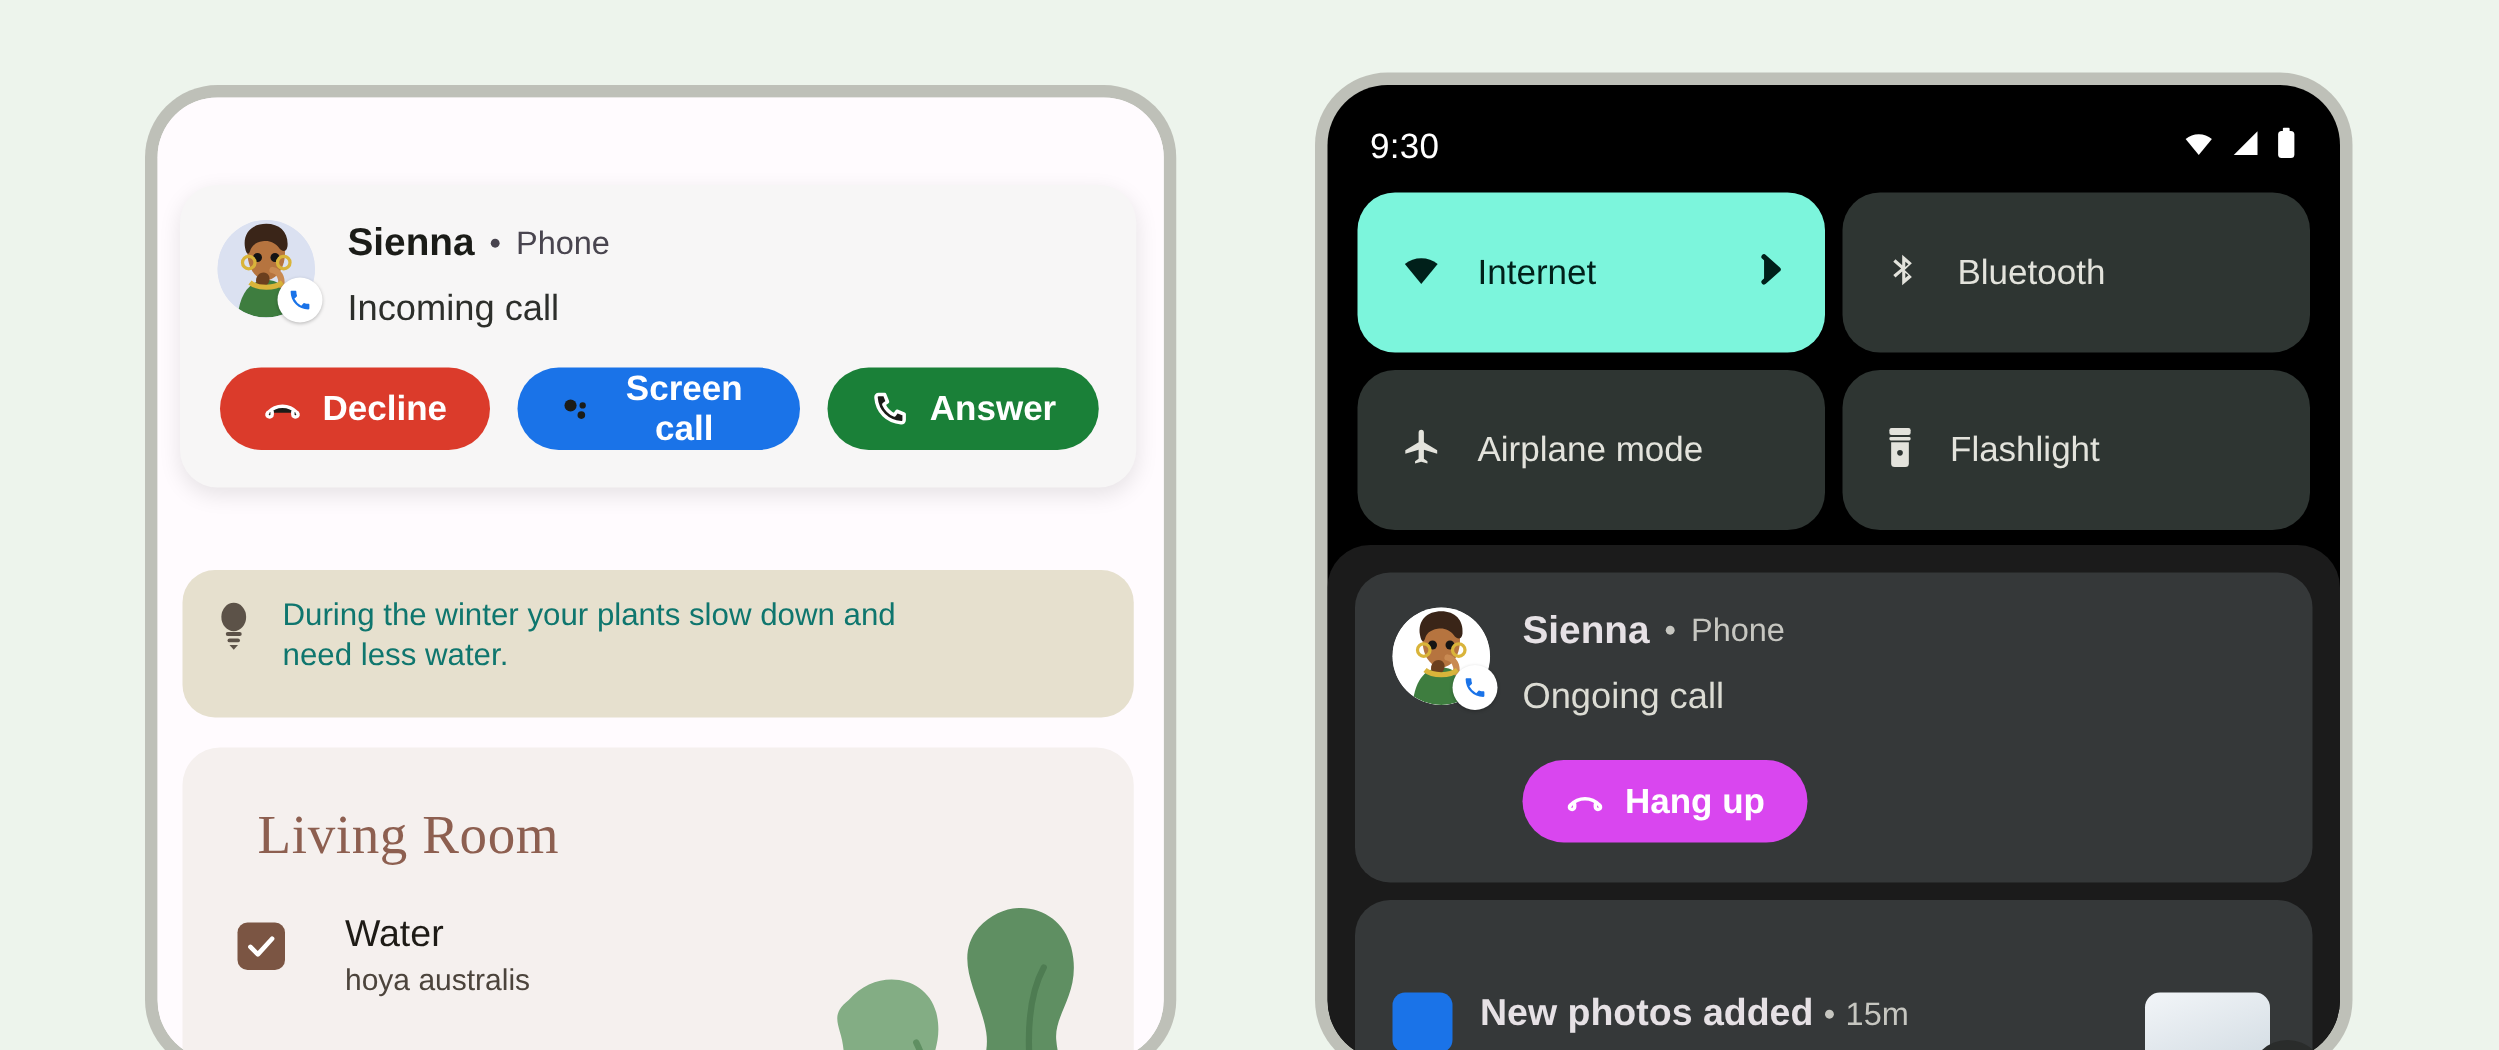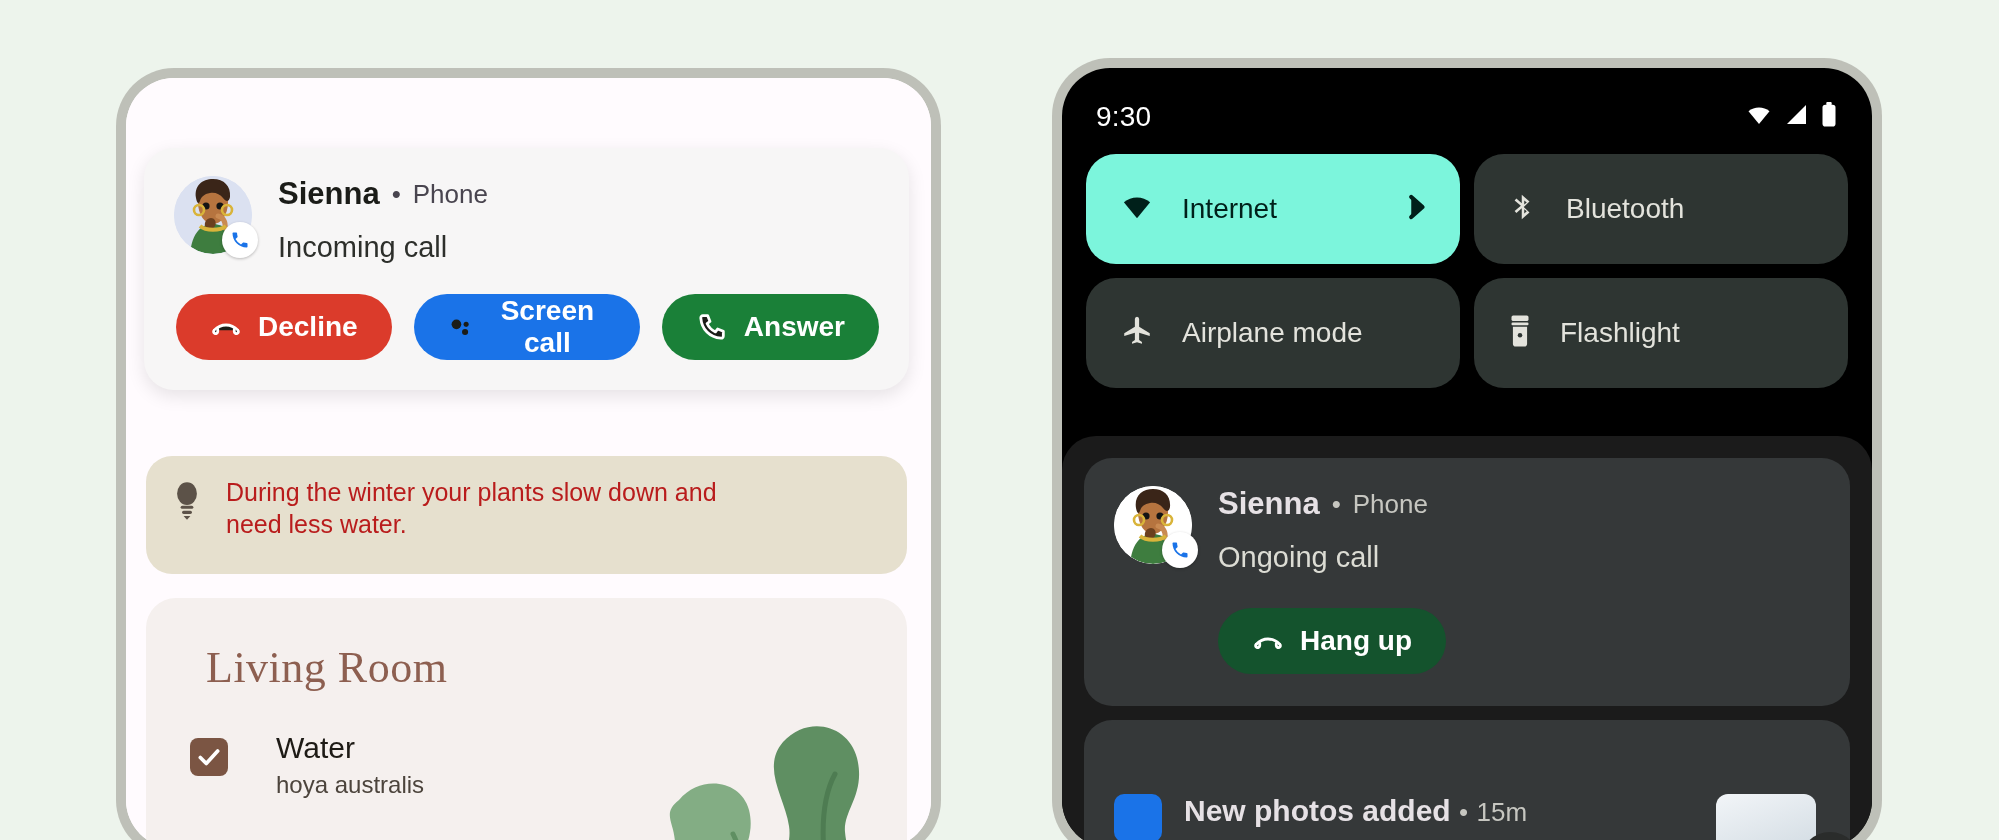--- a/index.html
+++ b/index.html
@@ -32,21 +32,21 @@
   .dark svg.sbi{fill:#FFFFFF;}
 
   
   .app-bg{position:absolute;left:0;top:0;right:0;bottom:0;background:#FFFBFE;}
 
   .tip-card{
     position:absolute;left:20px;right:24px;top:378px;height:118px;
     background:#E6E0CE;border-radius:26px;
     display:flex;align-items:flex-start;gap:22px;padding:20px 24px;box-sizing:border-box;
   }
-  .tip-text{font-size:25px;line-height:1.28;color:#b91c1c;max-width:530px;}
+  .tip-text{font-size:25px;line-height:1.28;color:#0f766e;max-width:530px;}
 
   .room-card{
     position:absolute;left:20px;right:24px;top:520px;bottom:-40px;
     background:#F5F0EE;border-radius:30px;overflow:hidden;
   }
   .room-title{
     position:absolute;left:60px;top:44px;font-family:"Liberation Serif", serif;
     font-size:44px;color:#8D5F50;letter-spacing:.5px;
   }
   .task{position:absolute;display:flex;align-items:flex-start;gap:48px;left:44px;}
@@ -85,21 +85,21 @@
     border:none;border-radius:999px;height:66px;padding:0 34px;
     display:inline-flex;align-items:center;gap:16px;cursor:pointer;
     font-size:28px;font-weight:700;color:#FFFFFF;font-family:"Liberation Sans", sans-serif;
   }
   .pill svg{width:32px;height:32px;}
 
   
   .qs{position:absolute;left:0;right:0;top:72px;padding:14px 24px 0 24px;box-sizing:border-box;}
   .qs-row{display:flex;gap:14px;margin-bottom:14px;}
   .tile{
-    flex:1;height:110px;border-radius:30px;display:flex;align-items:center;
+    flex:1;height:128px;border-radius:30px;display:flex;align-items:center;
     padding:0 34px;box-sizing:border-box;gap:28px;cursor:pointer;position:relative;
   }
   .tile.off{background:#2E3532;}
   .tile.on{background:#7CF5DC;}
   .tile-label{font-size:28px;font-weight:500;}
   .tile.off .tile-label{color:#E3E3DC;}
   .tile.on .tile-label{color:#00201A;}
   .tile.off svg{fill:#E3E3DC;}
   .tile.on svg{fill:#00201A;}
   .chev{position:absolute;right:30px;top:50%;transform:translateY(-50%);}
@@ -392,21 +392,21 @@
             <div>
               <div class="hun-title">
                 <span>Sienna</span>
                 <span class="dot">•</span>
                 <span class="app">Phone</span>
               </div>
               <div class="hun-body">Ongoing call</div>
             </div>
           </div>
           <div class="hun-actions" style="padding-left:104px;margin-top:34px;">
-            <button class="pill" style="background:#14532d">
+            <button class="pill" style="background:#d946ef">
               <svg viewBox="0 0 24 24" fill="none" stroke="#fff" stroke-width="2.1" stroke-linecap="round" stroke-linejoin="round">
                   <path d="M3.2 14.4c5-5.2 12.6-5.2 17.6 0"></path>
                   <path d="M3.2 14.4c-.9.9-.6 2 .4 2.4 1 .4 2.2-.2 2.2-1.4v-1.6"></path>
                   <path d="M20.8 14.4c.9.9.6 2-.4 2.4-1 .4-2.2-.2-2.2-1.4v-1.6"></path>
                 </svg>
               <span>Hang up</span>
             </button>
           </div>
         </div>
 

